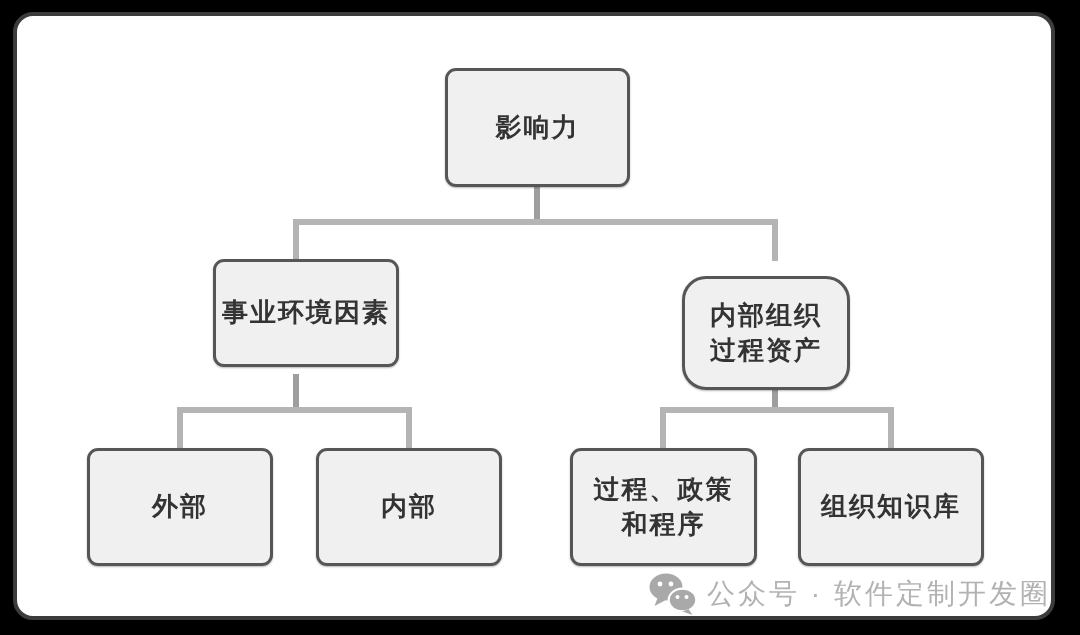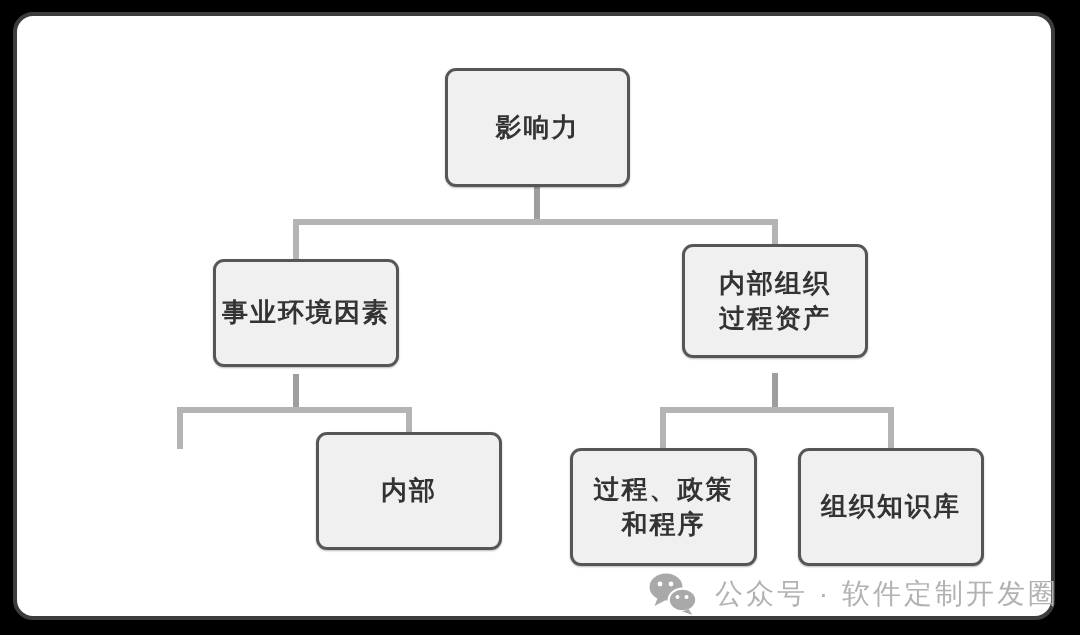--- a/index.html
+++ b/index.html
@@ -48,23 +48,23 @@
     line-height: 1.35;
     white-space: pre-line;
   }
   .conn {
     position: absolute;
     background: #b4b4b4;
   }
   .conn.stub { background: #9e9e9e; }
   .node-root  { left: 445px; top: 68px;  width: 185px; height: 119px; }
   .node-eef   { left: 213px; top: 259px; width: 186px; height: 108px; }
-  .node-opa   { left: 682px; top: 244px; width: 186px; height: 114px; }
+  .node-opa   { left: 682px; top: 276px; width: 168px; height: 114px; border-radius: 24px; }
   .node-ext   { left: 87px;  top: 448px; width: 186px; height: 118px; }
-  .node-int   { left: 316px; top: 432px; width: 186px; height: 118px; }
+  .node-int   { left: 316px; top: 448px; width: 186px; height: 118px; }
   .node-ppp   { left: 570px; top: 448px; width: 187px; height: 118px; text-align: center; }
   .node-okb   { left: 798px; top: 448px; width: 186px; height: 118px; align-items: center; }
 
   .c-stub1  { left: 534px; top: 186px; width: 6px;   height: 36px; }
   .c-h1     { left: 293px; top: 219px; width: 485px; height: 6px;  }
   .c-d1a    { left: 293px; top: 219px; width: 6px;   height: 41px; }
   .c-d1b    { left: 772px; top: 219px; width: 6px;   height: 42px; }
 
   .c-stub2  { left: 293px; top: 374px; width: 6px;   height: 38px; }
   .c-h2     { left: 177px; top: 407px; width: 235px; height: 6px;  }
@@ -76,21 +76,21 @@
   .c-d3a    { left: 660px; top: 407px; width: 6px;   height: 42px; }
   .c-d3b    { left: 888px; top: 407px; width: 6px;   height: 42px; }
 
   .footer {
     position: absolute;
     left: 648px;
     top: 571px;
     height: 46px;
     display: flex;
     align-items: center;
-    gap: 17px;
+    gap: 9px;
   }
   .footer .wechat-icon {
     width: 50px;
     height: 44px;
     flex: 0 0 auto;
   }
   .footer .footer-text {
     font-size: 28px;
     color: #b2b2b2;
     letter-spacing: 3px;
@@ -124,20 +124,23 @@
 
   <div class="node node-eef">
     <span class="label">事业环境因素</span>
   </div>
 
   <div class="node node-opa">
     <span class="label">内部组织
 过程资产</span>
   </div>
 
+  <div class="node node-ext">
+    <span class="label">外部</span>
+  </div>
 
   <div class="node node-int">
     <span class="label">内部</span>
   </div>
 
   <div class="node node-ppp">
     <span class="label">过程、政策
 和程序</span>
   </div>
 

